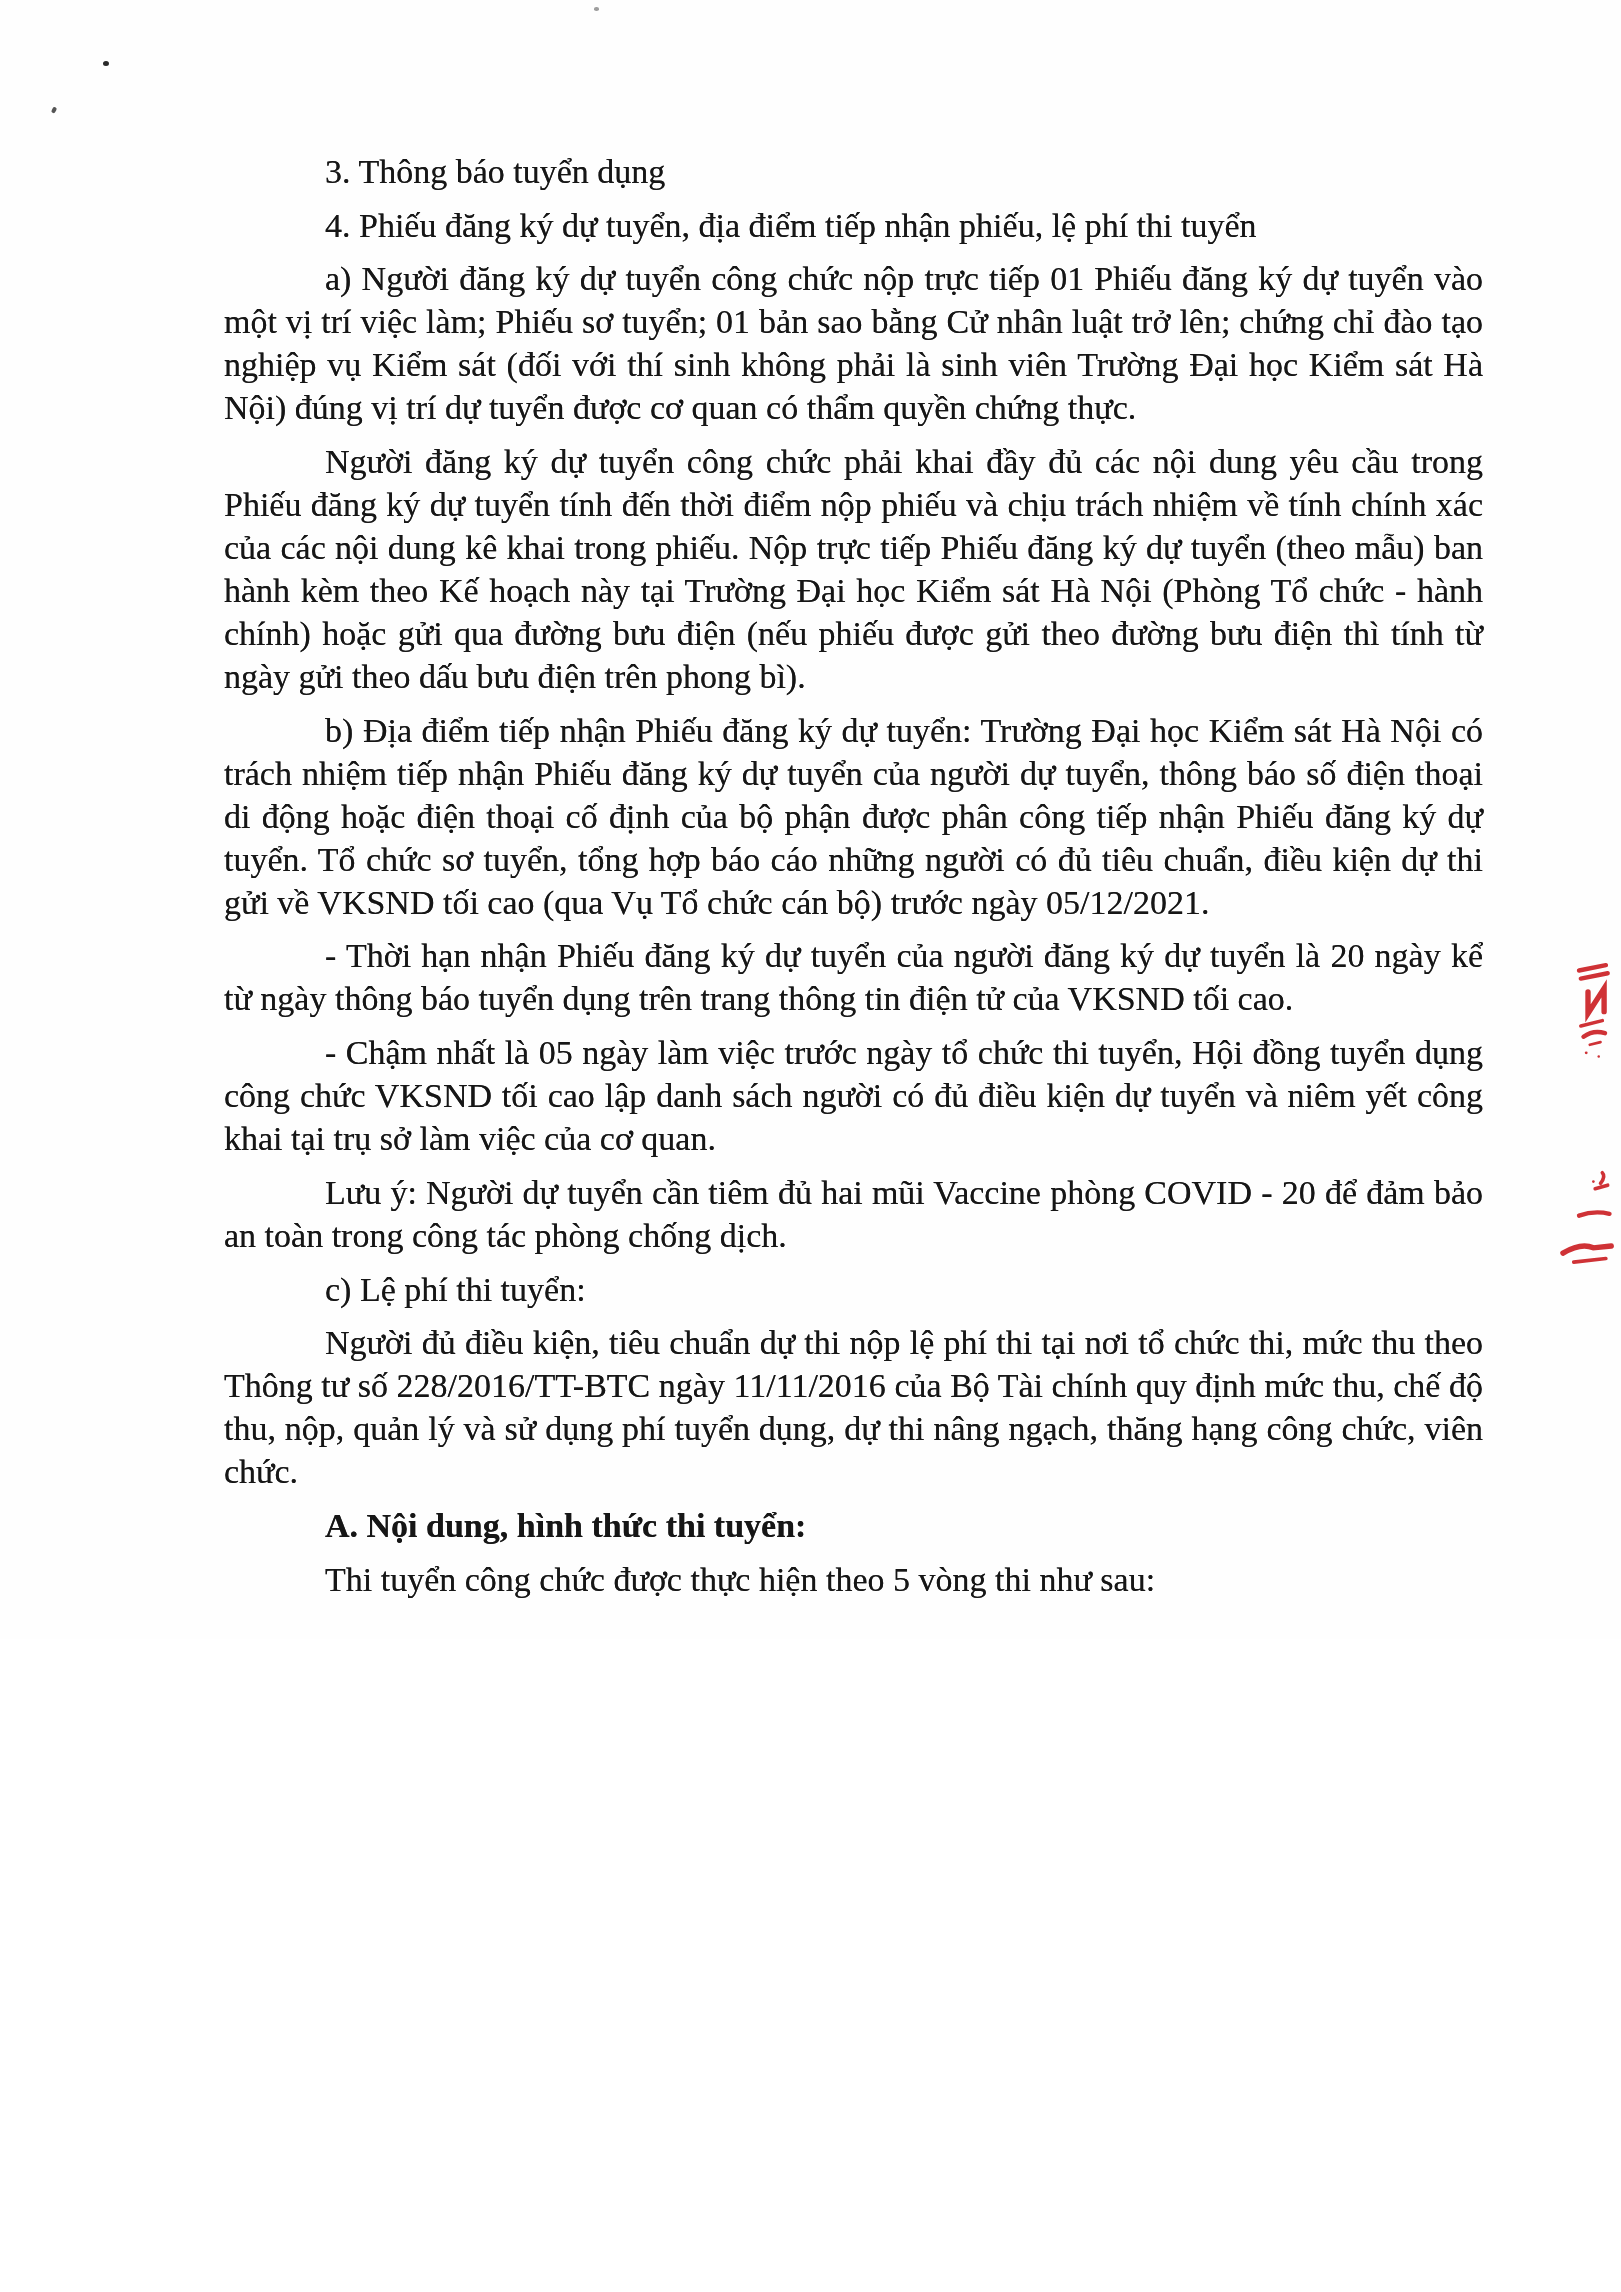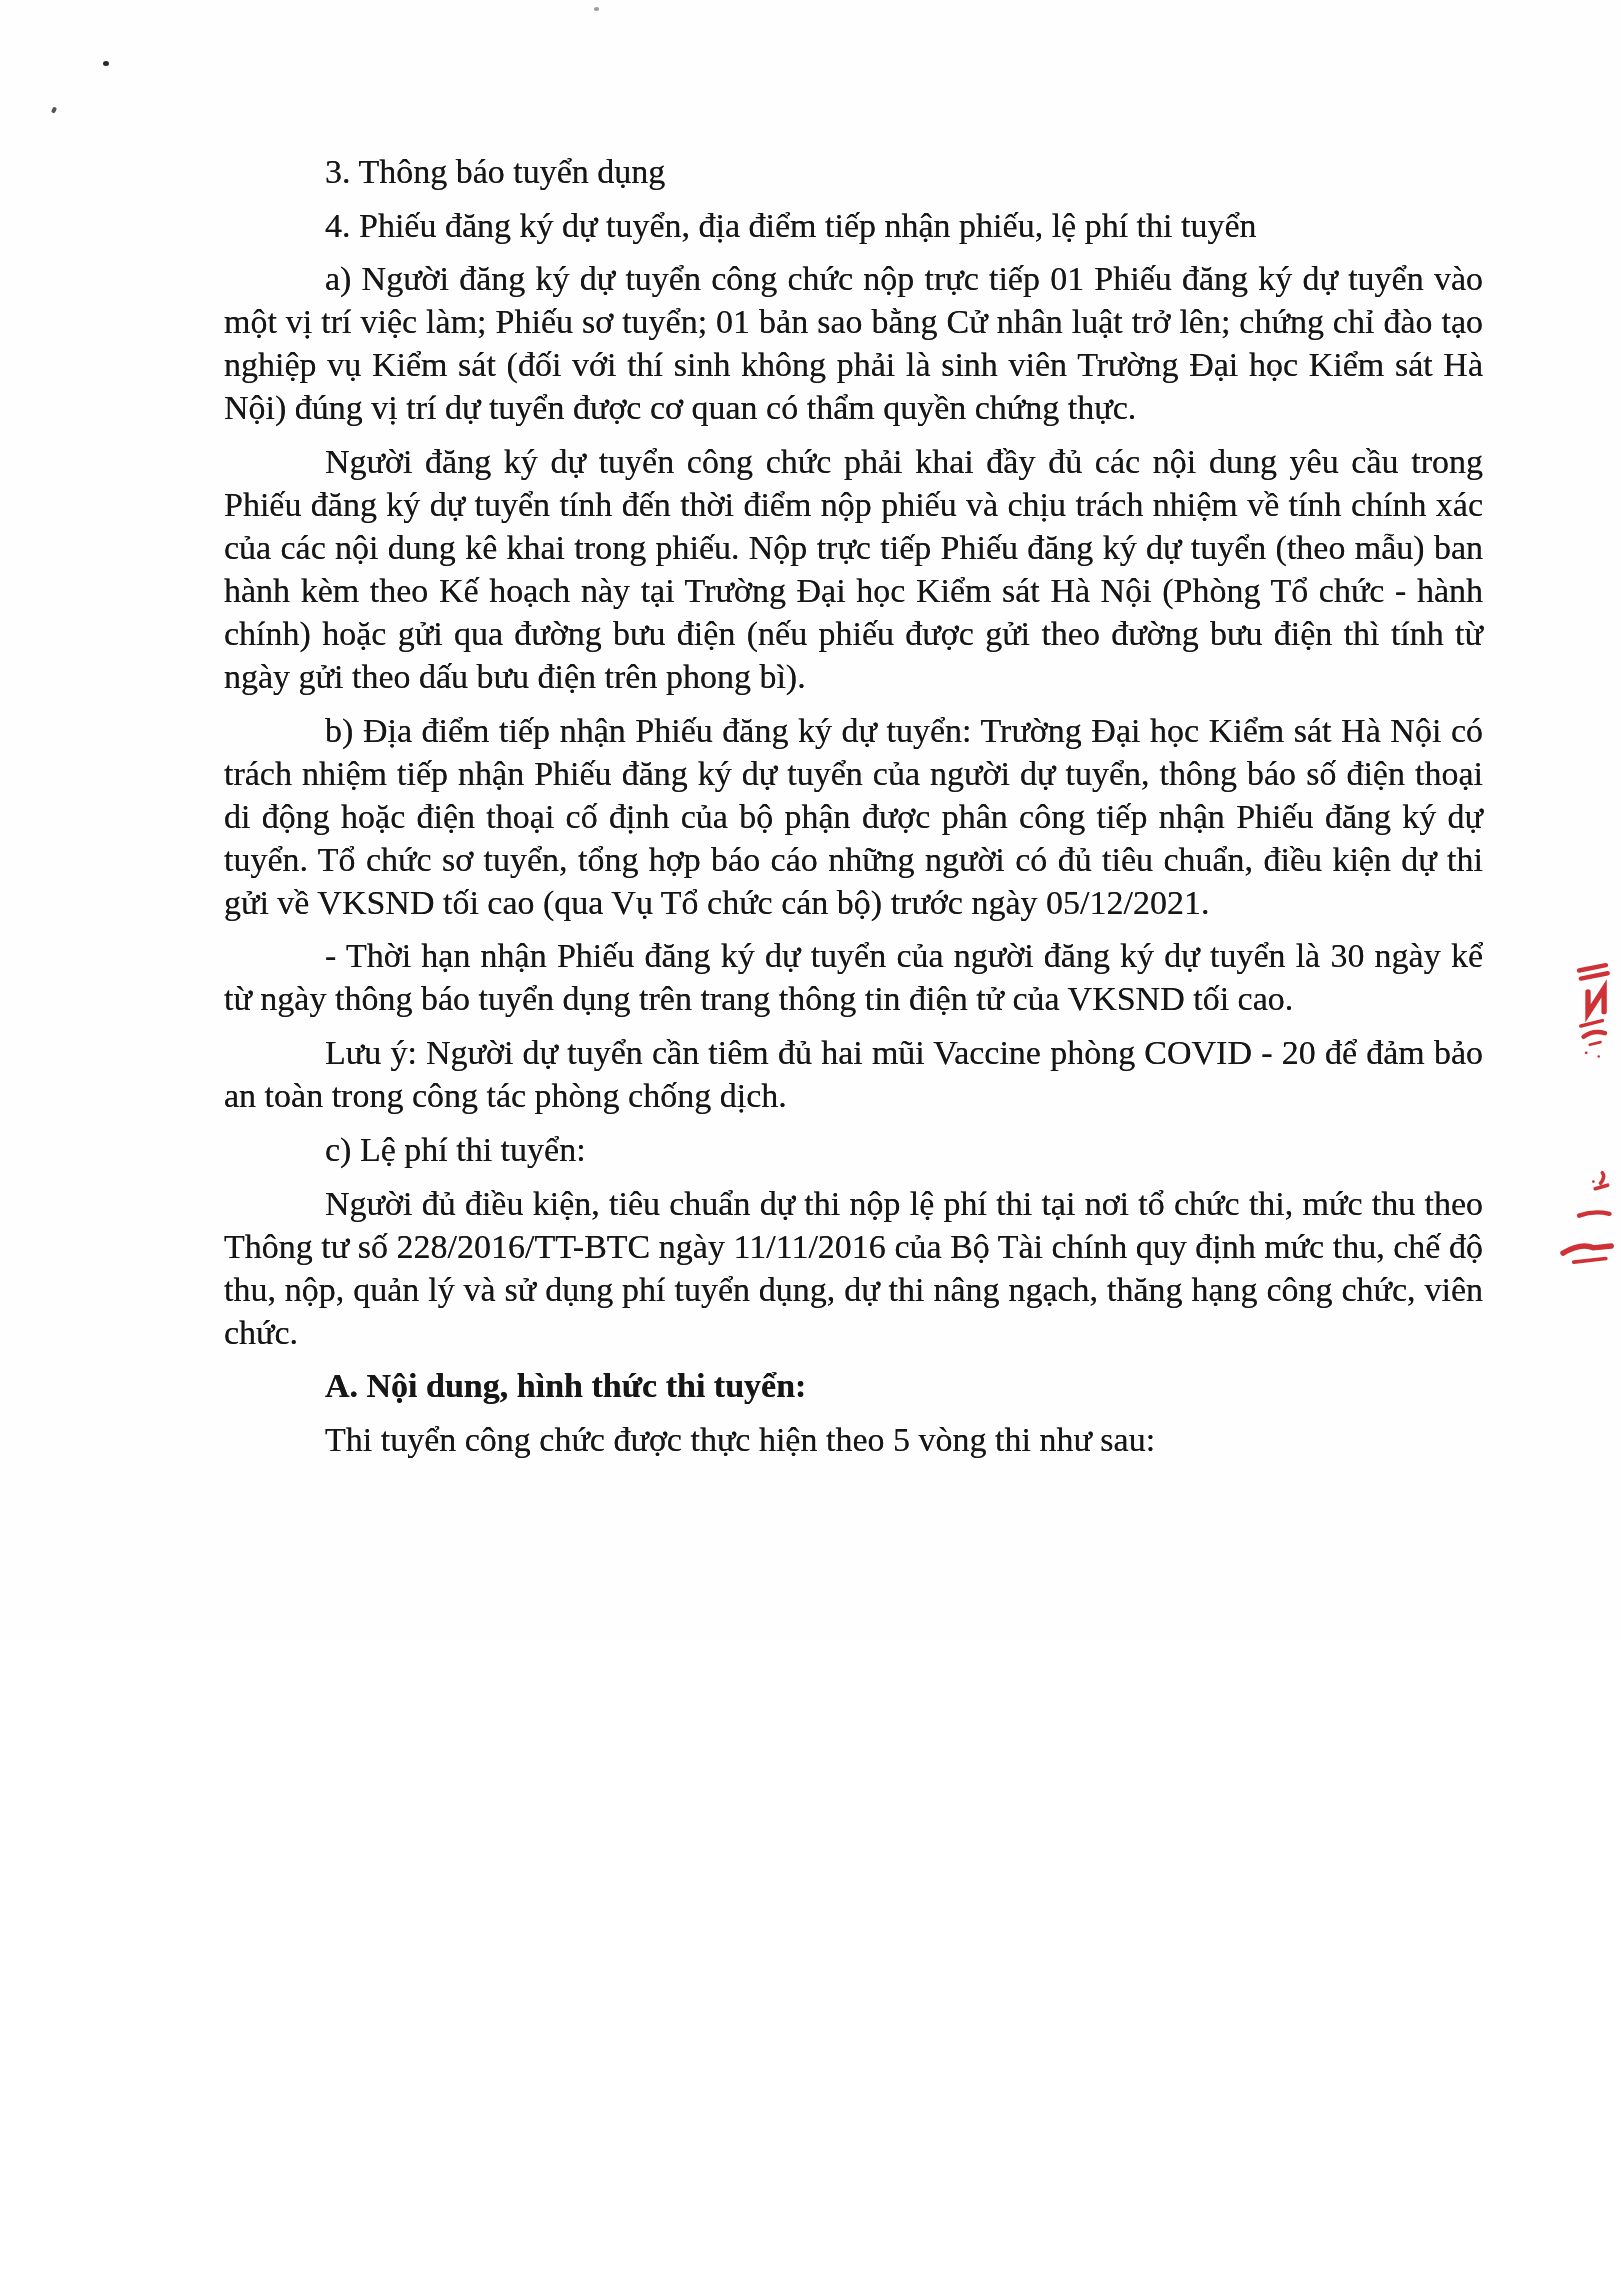--- a/index.html
+++ b/index.html
@@ -73,21 +73,22 @@
   <div class="speck s2"></div>
   <div class="speck s3"></div>
   <div class="speck s4"></div>
 
   <div class="content">
     <p class="heading">3. Thông báo tuyển dụng</p>
     <p class="heading">4. Phiếu đăng ký dự tuyển, địa điểm tiếp nhận phiếu, lệ phí thi tuyển</p>
     <p>a) Người đăng ký dự tuyển công chức nộp trực tiếp 01 Phiếu đăng ký dự tuyển vào một vị trí việc làm; Phiếu sơ tuyển; 01 bản sao bằng Cử nhân luật trở lên; chứng chỉ đào tạo nghiệp vụ Kiểm sát (đối với thí sinh không phải là sinh viên Trường Đại học Kiểm sát Hà Nội) đúng vị trí dự tuyển được cơ quan có thẩm quyền chứng thực.</p>
     <p>Người đăng ký dự tuyển công chức phải khai đầy đủ các nội dung yêu cầu trong Phiếu đăng ký dự tuyển tính đến thời điểm nộp phiếu và chịu trách nhiệm về tính chính xác của các nội dung kê khai trong phiếu. Nộp trực tiếp Phiếu đăng ký dự tuyển (theo mẫu) ban hành kèm theo Kế hoạch này tại Trường Đại học Kiểm sát Hà Nội (Phòng Tổ chức - hành chính) hoặc gửi qua đường bưu điện (nếu phiếu được gửi theo đường bưu điện thì tính từ ngày gửi theo dấu bưu điện trên phong bì).</p>
     <p>b) Địa điểm tiếp nhận Phiếu đăng ký dự tuyển: Trường Đại học Kiểm sát Hà Nội có trách nhiệm tiếp nhận Phiếu đăng ký dự tuyển của người dự tuyển, thông báo số điện thoại di động hoặc điện thoại cố định của bộ phận được phân công tiếp nhận Phiếu đăng ký dự tuyển. Tổ chức sơ tuyển, tổng hợp báo cáo những người có đủ tiêu chuẩn, điều kiện dự thi gửi về VKSND tối cao (qua Vụ Tổ chức cán bộ) trước ngày 05/12/2021.</p>
-    <p>- Thời hạn nhận Phiếu đăng ký dự tuyển của người đăng ký dự tuyển là 30 ngày kể từ ngày thông báo tuyển dụng trên trang thông tin điện tử của VKSND tối cao.</p>
+    <p>- Thời hạn nhận Phiếu đăng ký dự tuyển của người đăng ký dự tuyển là 20 ngày kể từ ngày thông báo tuyển dụng trên trang thông tin điện tử của VKSND tối cao.</p>
+    <p>- Chậm nhất là 05 ngày làm việc trước ngày tổ chức thi tuyển, Hội đồng tuyển dụng công chức VKSND tối cao lập danh sách người có đủ điều kiện dự tuyển và niêm yết công khai tại trụ sở làm việc của cơ quan.</p>
     <p>Lưu ý: Người dự tuyển cần tiêm đủ hai mũi Vaccine phòng COVID - 20 để đảm bảo an toàn trong công tác phòng chống dịch.</p>
     <p class="heading">c) Lệ phí thi tuyển:</p>
     <p>Người đủ điều kiện, tiêu chuẩn dự thi nộp lệ phí thi tại nơi tổ chức thi, mức thu theo Thông tư số 228/2016/TT-BTC ngày 11/11/2016 của Bộ Tài chính quy định mức thu, chế độ thu, nộp, quản lý và sử dụng phí tuyển dụng, dự thi nâng ngạch, thăng hạng công chức, viên chức.</p>
     <p class="heading bold">A. Nội dung, hình thức thi tuyển:</p>
     <p>Thi tuyển công chức được thực hiện theo 5 vòng thi như sau:</p>
   </div>
 
   <svg class="margin-marks" viewBox="0 0 76 360" xmlns="http://www.w3.org/2000/svg">
     <g stroke="#cf3236" fill="none" stroke-linecap="round">
       <path d="M28 14 L58 8" stroke-width="5"></path>

